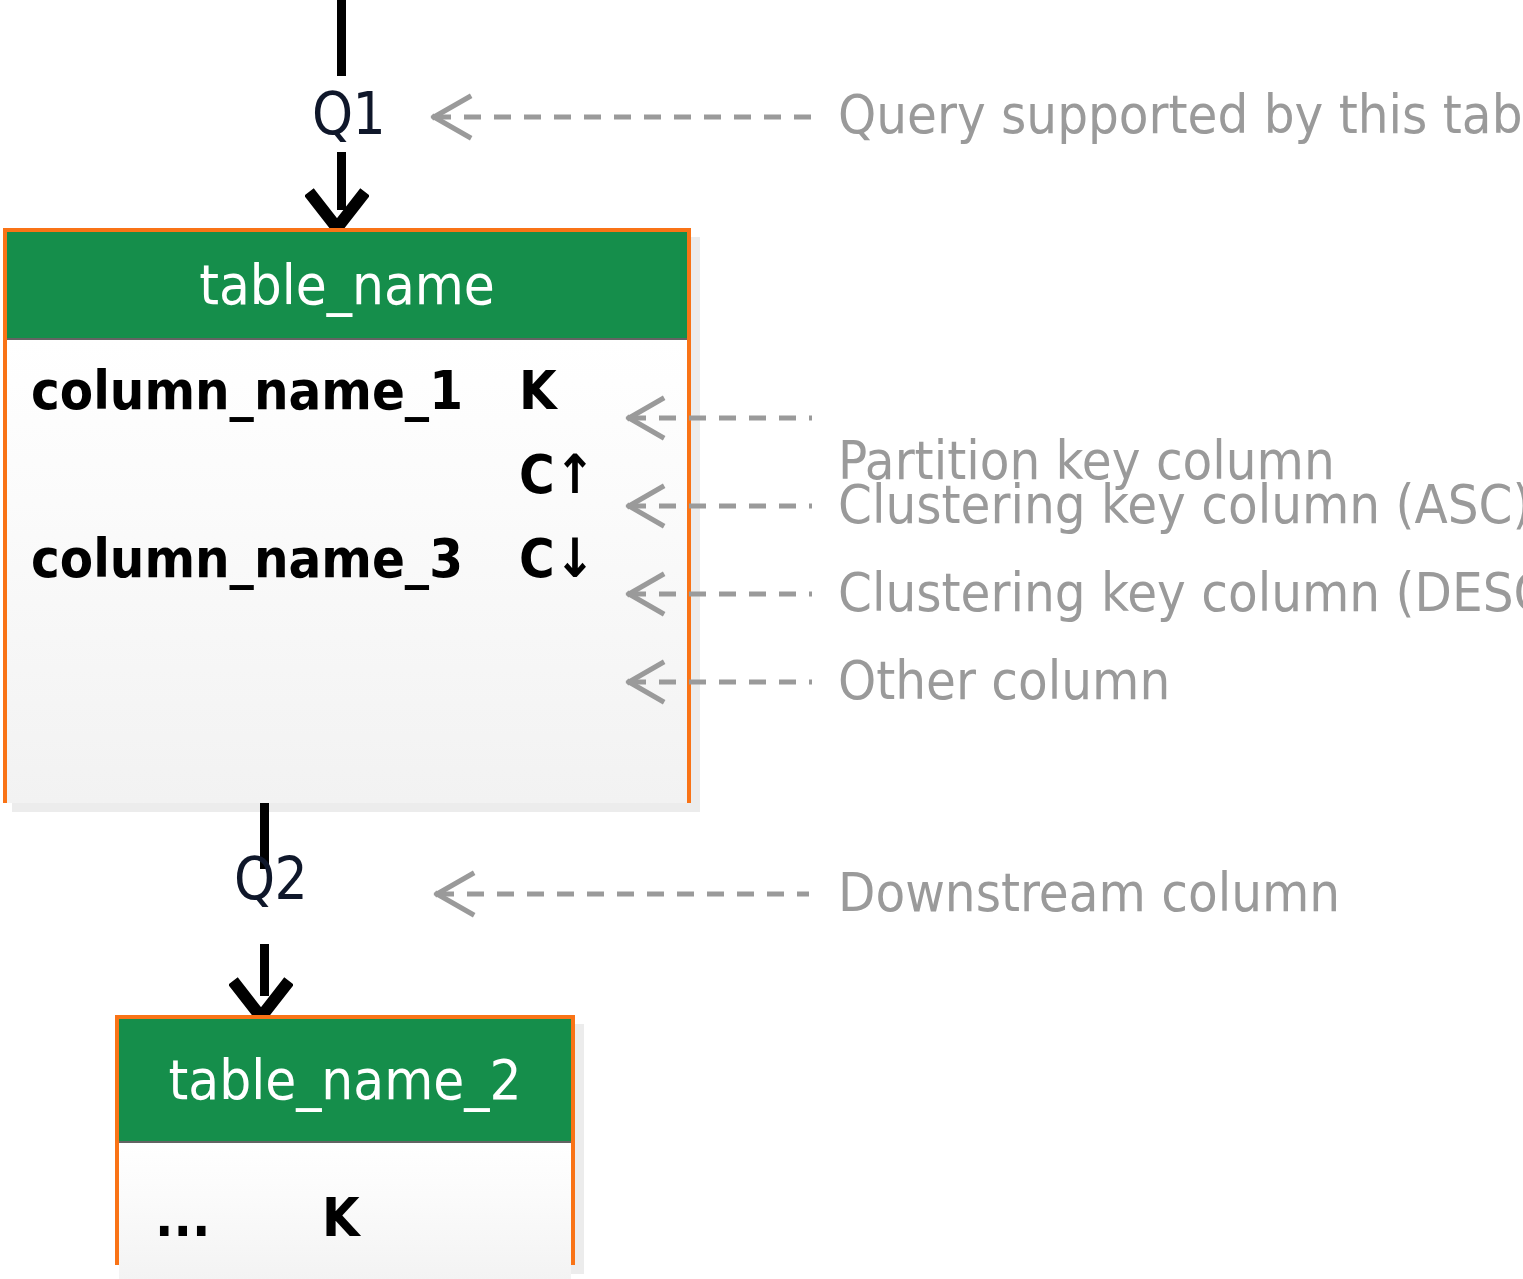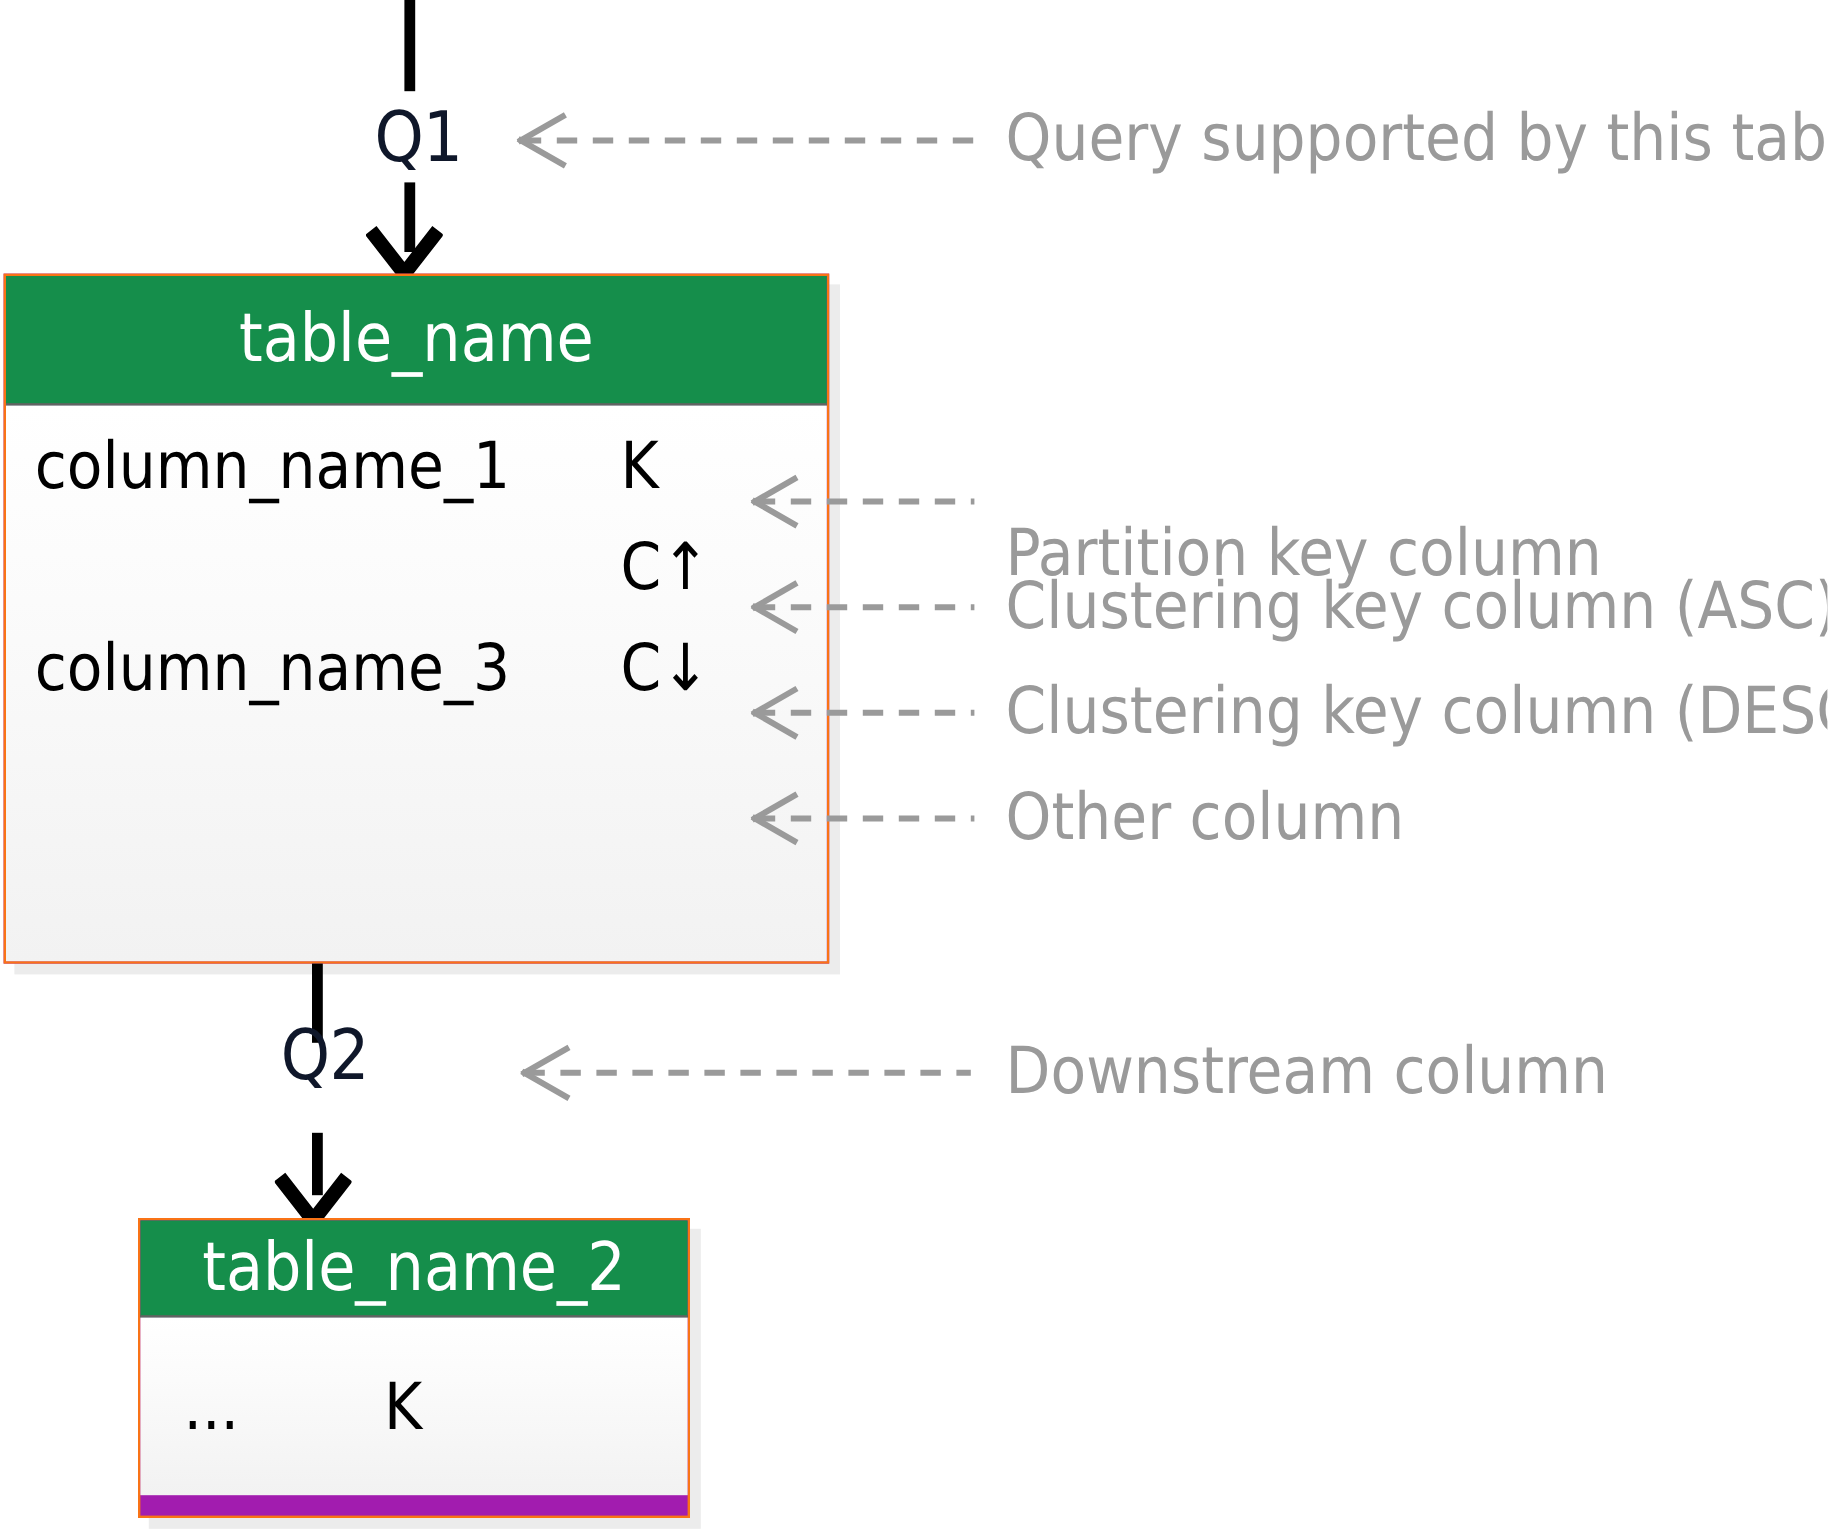--- a/index.html
+++ b/index.html
@@ -38,42 +38,43 @@
     line-height: 1;
     letter-spacing: -0.5px;
     white-space: nowrap;
     font-family: "DejaVu Sans Condensed", "Liberation Sans Narrow", "Liberation Sans", sans-serif;
   }
 
   
   .table-box {
     position: absolute;
     box-sizing: border-box;
-    border: 2px solid #f97316;
-    background: #a21caf;
+    border: 4px solid #f97316;
+    background: #7f1d1d;
     box-shadow: 9px 9px 0 0 #ececec;
   }
   .table-header {
     background: #158E4B;
     color: #ffffff;
     text-align: center;
     box-sizing: border-box;
     font-size: 56px;
     line-height: 1;
     white-space: nowrap;
     border-bottom: 2px solid #636363;
     display: flex;
     align-items: center;
     justify-content: center;
     font-family: "DejaVu Sans Condensed", "Liberation Sans Narrow", "Liberation Sans", sans-serif;
   }
   .table-body {
     background: linear-gradient(to bottom, #ffffff 0%, #fbfbfb 35%, #f2f2f2 100%);
     box-sizing: border-box;
     position: relative;
+    font-weight: bold;
   }
   .col-row {
     position: relative;
     display: block;
     height: 84px;
     white-space: nowrap;
   }
   .col-name {
     position: absolute;
     color: #000000;
@@ -208,21 +209,21 @@
   <div class="anno-arrow" style="left:428px; top:872px; width:385px;">
     <svg width="385" height="44" viewBox="0 0 385 44" preserveAspectRatio="none">
       <path d="M9 22 L44 2" fill="none" stroke="#9a9a9a" stroke-width="5" stroke-linecap="square"></path>
       <path d="M9 22 L44 42" fill="none" stroke="#9a9a9a" stroke-width="5" stroke-linecap="square"></path>
       <line x1="9" y1="22" x2="381" y2="22" stroke="#9a9a9a" stroke-width="5" stroke-dasharray="17 13" stroke-linecap="butt"></line>
     </svg>
   </div>
   <div class="anno-label" style="left:838px; top:866px;">Downstream column</div>
 
   <div class="table-box" style="left:115px; top:1015px; width:460px; height:250px;">
-    <div class="table-header" style="height:81px;">table_name_2</div>
+    <div class="table-header" style="height:124px;">table_name_2</div>
     <div class="table-body" style="height:148px; padding-top:44px;">
       <div class="col-row">
         <span class="col-name" style="left:36px; top:4px;">...</span>
         <span class="col-marker" style="left:203px; top:4px;">K</span>
       </div>
     </div>
   </div>
 
 </div>
 

